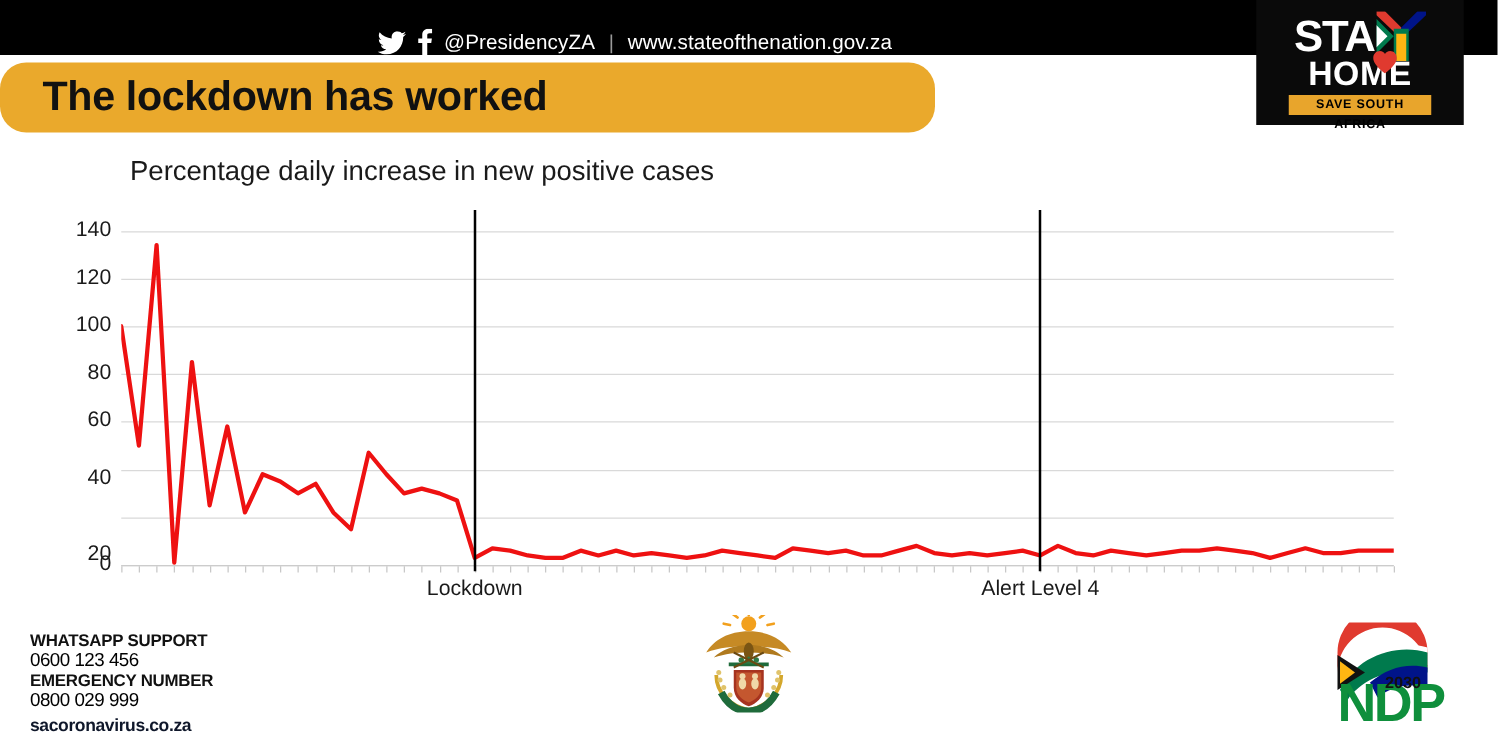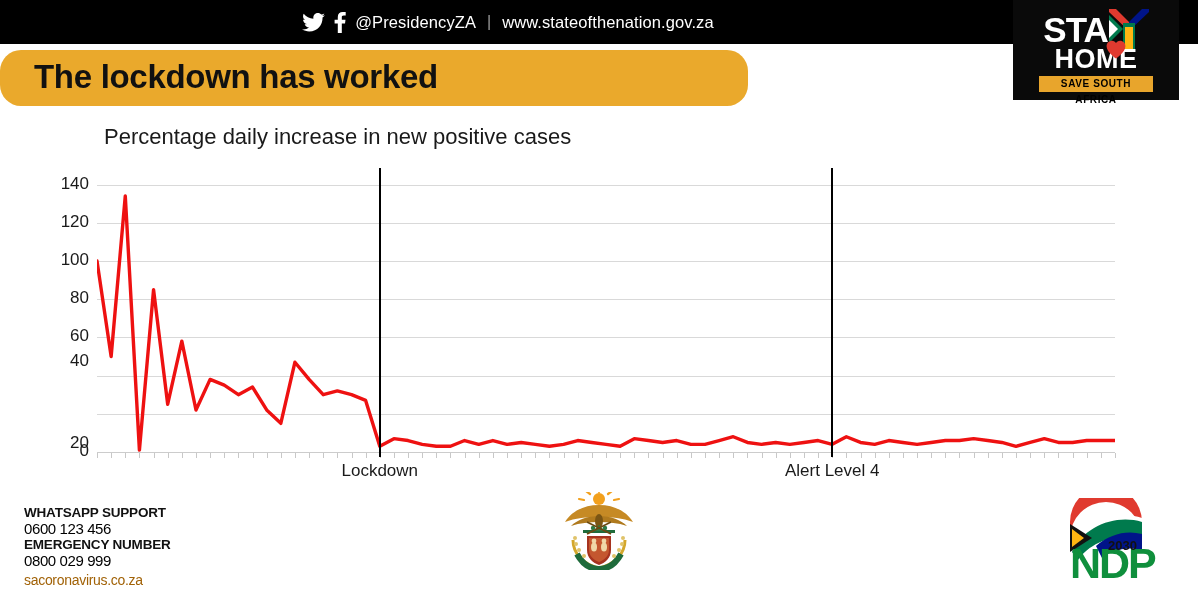--- a/index.html
+++ b/index.html
@@ -11,33 +11,33 @@
     position:relative;
   }
 
   
   #topbar{
     position:absolute;left:0;top:0;width:1198px;height:44px;
     background:#000000;
   }
   #topbar-inner{
     position:absolute;left:0;top:0;width:1016px;height:44px;
-    display:flex;align-items:center;justify-content:center;gap:9px;
+    display:flex;align-items:flex-end;justify-content:center;gap:9px;
   }
   .sicon{display:inline-block;line-height:0;}
   #handle{
     color:#ffffff;font-size:16.5px;letter-spacing:.1px;
     font-family:"Liberation Sans", sans-serif;
   }
   #sep{color:#9a9a9a;font-size:16px;margin:0 2px;}
   #weburl{color:#ffffff;font-size:16.5px;letter-spacing:.1px;}
 
   
   #stayhome{
-    position:absolute;right:19px;top:0;width:166px;height:100px;
+    position:absolute;right:27px;top:0;width:166px;height:100px;
     background:#0a0a0a;
   }
   #sh-stay{
     position:absolute;left:0;top:7px;width:166px;height:44px;
     display:flex;align-items:center;justify-content:center;
   }
   #sh-sta{
     color:#ffffff;font-size:35px;font-weight:bold;letter-spacing:-1px;
     font-family:"Liberation Sans", sans-serif;line-height:1;
   }
@@ -101,21 +101,21 @@
   #footer-left{position:absolute;left:24px;top:505px;width:220px;}
   .f-cap{
     color:#111111;font-size:13.5px;font-weight:bold;letter-spacing:-.2px;
     font-family:"Liberation Sans", sans-serif;line-height:1.15;
   }
   .f-num{
     color:#000000;font-size:15px;font-weight:normal;letter-spacing:-.4px;
     font-family:"Liberation Sans", sans-serif;line-height:1.1;
   }
   #f-site{
-    color:#a16207;font-size:14px;font-weight:normal;letter-spacing:-.3px;
+    color:#0f172a;font-size:14px;font-weight:bold;letter-spacing:-.3px;
     font-family:"Liberation Sans", sans-serif;margin-top:3px;
   }
 
   
   #footer-center{
     position:absolute;left:479px;top:492px;width:240px;text-align:center;
   }
   #coa-label{
     color:#111111;font-size:10.5px;font-weight:bold;letter-spacing:1px;
     font-family:"Liberation Sans", sans-serif;margin-top:2px;
@@ -180,21 +180,21 @@
 
 <div id="banner">
   <div id="banner-title">The lockdown has worked</div>
 </div>
 
 <div id="chart-title">Percentage daily increase in new positive cases</div>
 
 <div id="ylabels">
     <div class="ylabel" style="top: 266px;">0</div>
     <div class="ylabel" style="top: 227.793px; margin-top: 30px;">20</div>
-    <div class="ylabel" style="top: 176px;">40</div>
+    <div class="ylabel" style="top: 197px;">40</div>
     <div class="ylabel" style="top: 151.379px;">60</div>
     <div class="ylabel" style="top: 113.172px;">80</div>
     <div class="ylabel" style="top: 74.9655px;">100</div>
     <div class="ylabel" style="top: 36.7586px;">120</div>
     <div class="ylabel" style="top: -1.44828px;">140</div>
   </div>
 <div id="plot">
     <div class="gridline" style="top: 277px;"></div>
     <div class="gridline" style="top: 238.793px;"></div>
     <div class="gridline" style="top: 200.586px;"></div>

